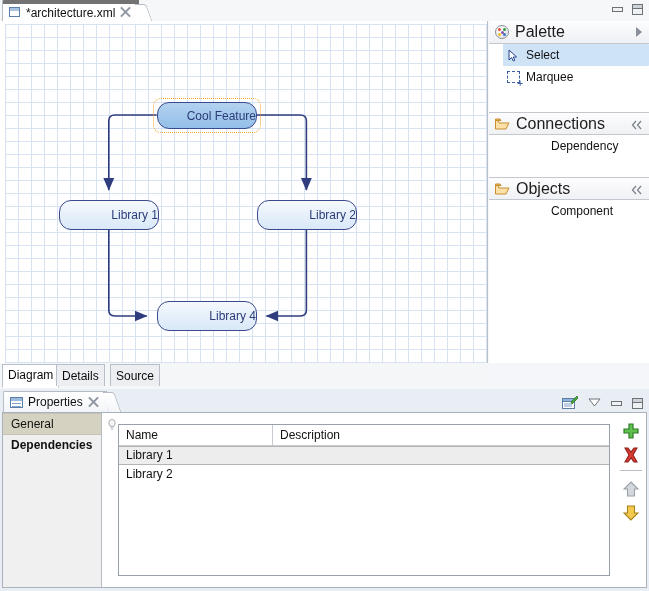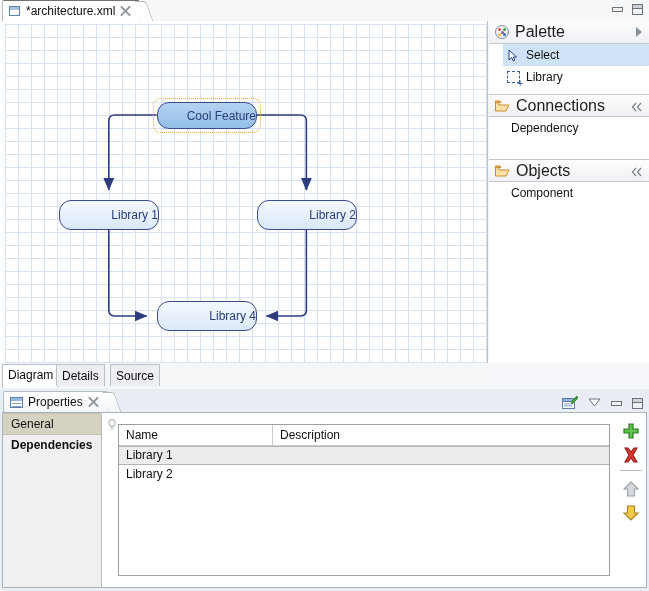--- a/index.html
+++ b/index.html
@@ -15,21 +15,21 @@
   
   #editor-area{position:absolute;left:0;top:0;width:649px;height:389px;background:#f4f6f9;}
 
   
   .tabstrip{position:absolute;left:0;top:0;width:649px;height:21px;background:#f6f7f9;}
   .editor-tab{
     position:absolute;left:2px;top:0;height:21px;
     padding:0 8px 0 6px;
     display:flex;align-items:center;gap:5px;
     background:#ffffff;
-    border-left:1px solid #b6bcc4;border-top:1px solid #737373;
+    border-left:1px solid #b6bcc4;border-top:4px solid #737373;
     border-top-left-radius:2px;
     box-sizing:border-box;
   }
   .editor-tab:after{
     content:"";position:absolute;right:-11px;top:0;width:12px;height:21px;
     background:#ffffff;
     border-top:1px solid #b6bcc4;
     border-right:1px solid #b6bcc4;
     box-sizing:border-box;
     transform:skewX(20deg);
@@ -112,21 +112,21 @@
   .pal-arrow{position:absolute;right:7px;top:6px;width:0;height:0;border-left:6px solid transparent;border-top:5px solid transparent;border-bottom:5px solid transparent;border-left-color:#8a9099;}
   .pal-pin{position:absolute;right:6px;top:6px;width:12px;height:10px;}
   .pal-item{
     height:22px;display:flex;align-items:center;gap:6px;
     padding-left:18px;color:#111;
   }
   .pal-item.selected{
     background:#cfe3f7;
     margin:0 0 0 14px;padding-left:4px;border-radius:1px;
   }
-  .pal-item.plain{padding-left:22px;}
+  .pal-item.plain{padding-left:22px;margin-left:40px;}
   .icon-palette{width:14px;height:14px;border-radius:50%;background:radial-gradient(circle at 35% 30%,#fdfdfd,#dadee4);border:1px solid #8a9099;position:relative;box-sizing:border-box;flex:0 0 auto;}
   .icon-palette i{position:absolute;width:3px;height:3px;border-radius:50%;}
   .icon-folder{width:15px;height:12px;position:relative;flex:0 0 auto;}
   .icon-cursor{width:13px;height:13px;flex:0 0 auto;}
   .icon-marquee{width:13px;height:12px;border:1px dashed #3b5fa0;box-sizing:border-box;position:relative;flex:0 0 auto;}
   .icon-marquee:after{content:"+";position:absolute;right:-4px;bottom:-7px;font-size:10px;color:#3b5fa0;line-height:10px;}
 
   
   .etabs{position:absolute;left:0;top:363px;width:488px;height:25px;background:#f4f6f8;}
   .etab{
@@ -277,24 +277,24 @@
         <span class="icon-cursor">
           <svg viewBox="0 0 13 13" width="13" height="13">
               <path d="M2,1 L2,11 L4.6,8.6 L6.3,12 L7.9,11.2 L6.2,8 L9.6,8 z" fill="#ffffff" stroke="#27418c" stroke-width="1"></path>
             </svg>
         </span>
         <span>Select</span>
       </div>
 
       <div class="pal-item" style="padding-left:18px;">
         <span class="icon-marquee"></span>
-        <span>Library</span>
-      </div>
-
-      <div class="pal-header sub" style="margin-top:6px;">
+        <span>Marquee</span>
+      </div>
+
+      <div class="pal-header sub" style="margin-top:24px;">
         <span class="icon-folder">
           <svg viewBox="0 0 15 12" width="15" height="12">
             <path d="M0.5,2.5 L0.5,11 L11,11 L14,5 L4,5 L3,2.5 z" fill="#fbe0a8" stroke="#c98d2e" stroke-width="1"></path>
             <path d="M0.5,1 L5,1 L6,2.6 L0.5,2.6 z" fill="#e8ba64" stroke="#c98d2e" stroke-width="1"></path>
           </svg>
         </span>
         <span class="ptitle">Connections</span>
         <span class="pal-pin">
           <svg viewBox="0 0 12 10" width="12" height="10">
               <path d="M5,1 L1.5,5 L5,9 M10,1 L6.5,5 L10,9" fill="none" stroke="#7d848c" stroke-width="1.3"></path>

